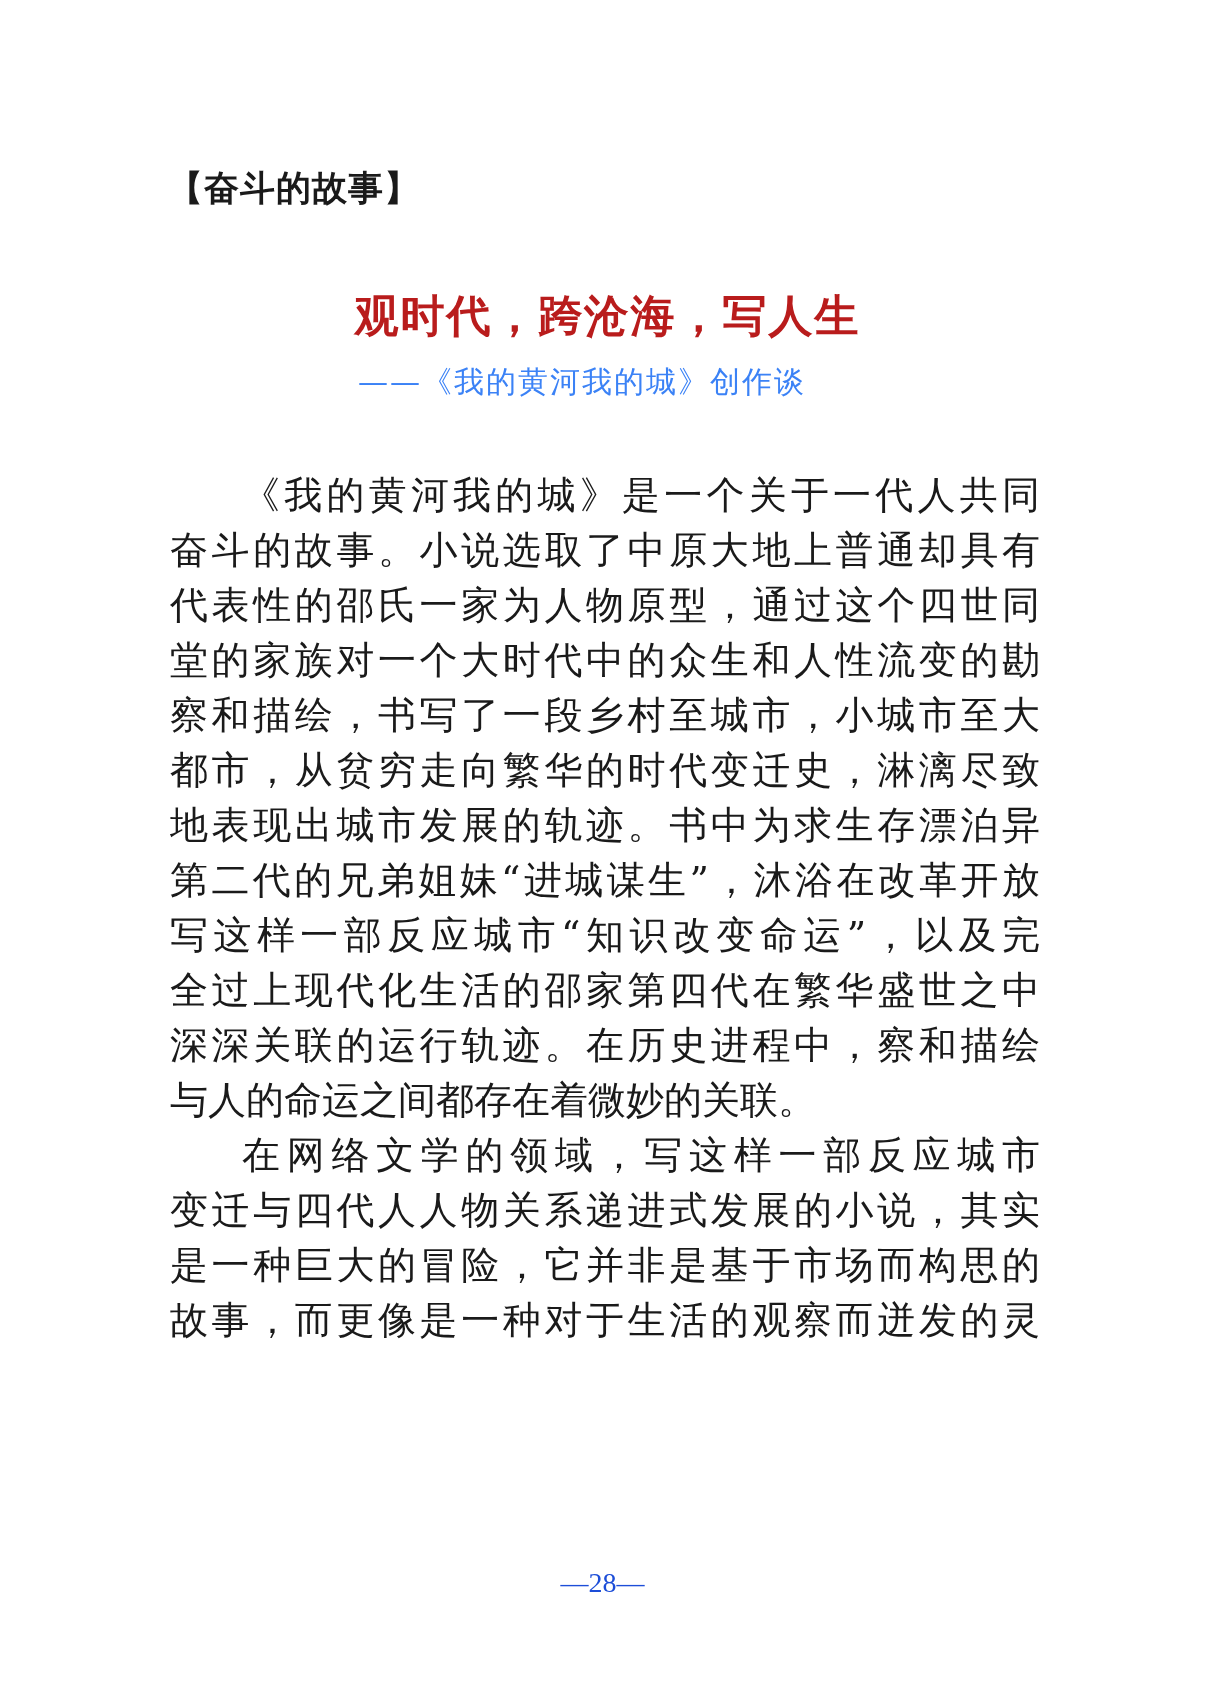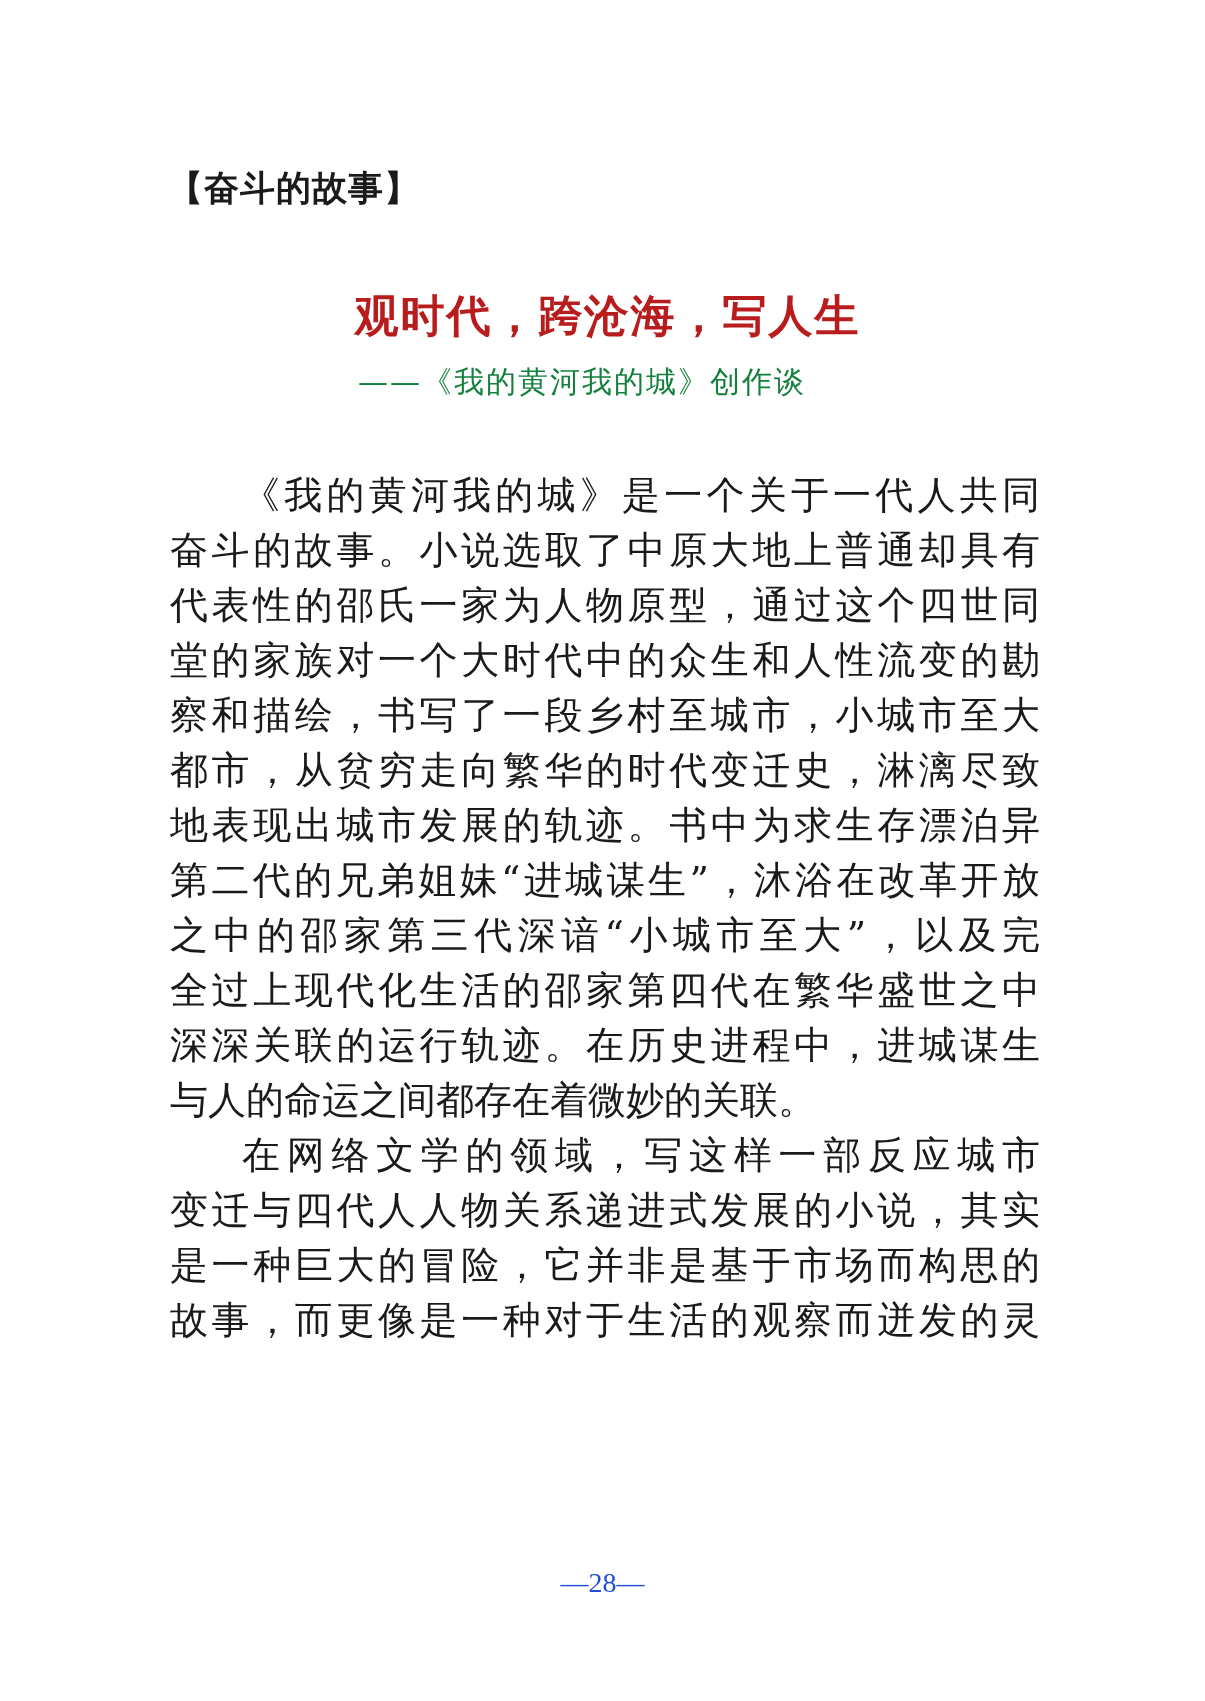--- a/index.html
+++ b/index.html
@@ -50,21 +50,21 @@
       box-sizing: border-box;
     }
     .subtitle {
       position: absolute;
       left: 358px;
       top: 362px;
       font-family: "DejaVu Serif", "Liberation Serif", serif;
       font-size: 30px;
       line-height: 40px;
       letter-spacing: 2px;
-      color: #15803d;
+      color: #3b82f6;
       white-space: nowrap;
     }
     .body-text {
       position: absolute;
       left: 170px;
       top: 468px;
       width: 870px;
     }
     .para {
       margin: 0;
@@ -112,23 +112,23 @@
   <div class="body-text">
     <p class="para">
       <span class="line indent">《我的黄河我的城》是一个关于一代人共同</span>
       <span class="line">奋斗的故事。小说选取了中原大地上普通却具有</span>
       <span class="line">代表性的邵氏一家为人物原型，通过这个四世同</span>
       <span class="line">堂的家族对一个大时代中的众生和人性流变的勘</span>
       <span class="line">察和描绘，书写了一段乡村至城市，小城市至大</span>
       <span class="line">都市，从贫穷走向繁华的时代变迁史，淋漓尽致</span>
       <span class="line">地表现出城市发展的轨迹。书中为求生存漂泊异</span>
       <span class="line">第二代的兄弟姐妹“进城谋生”，沐浴在改革开放</span>
-      <span class="line">之中的邵家第三代深谙“小城市至大”，以及完</span>
+      <span class="line">写这样一部反应城市“知识改变命运”，以及完</span>
       <span class="line">全过上现代化生活的邵家第四代在繁华盛世之中</span>
-      <span class="line">深深关联的运行轨迹。在历史进程中，进城谋生</span>
+      <span class="line">深深关联的运行轨迹。在历史进程中，察和描绘</span>
       <span class="line last">与人的命运之间都存在着微妙的关联。</span>
     </p>
     <p class="para">
       <span class="line indent">在网络文学的领域，写这样一部反应城市</span>
       <span class="line">变迁与四代人人物关系递进式发展的小说，其实</span>
       <span class="line">是一种巨大的冒险，它并非是基于市场而构思的</span>
       <span class="line">故事，而更像是一种对于生活的观察而迸发的灵</span>
     </p>
   </div>
 

